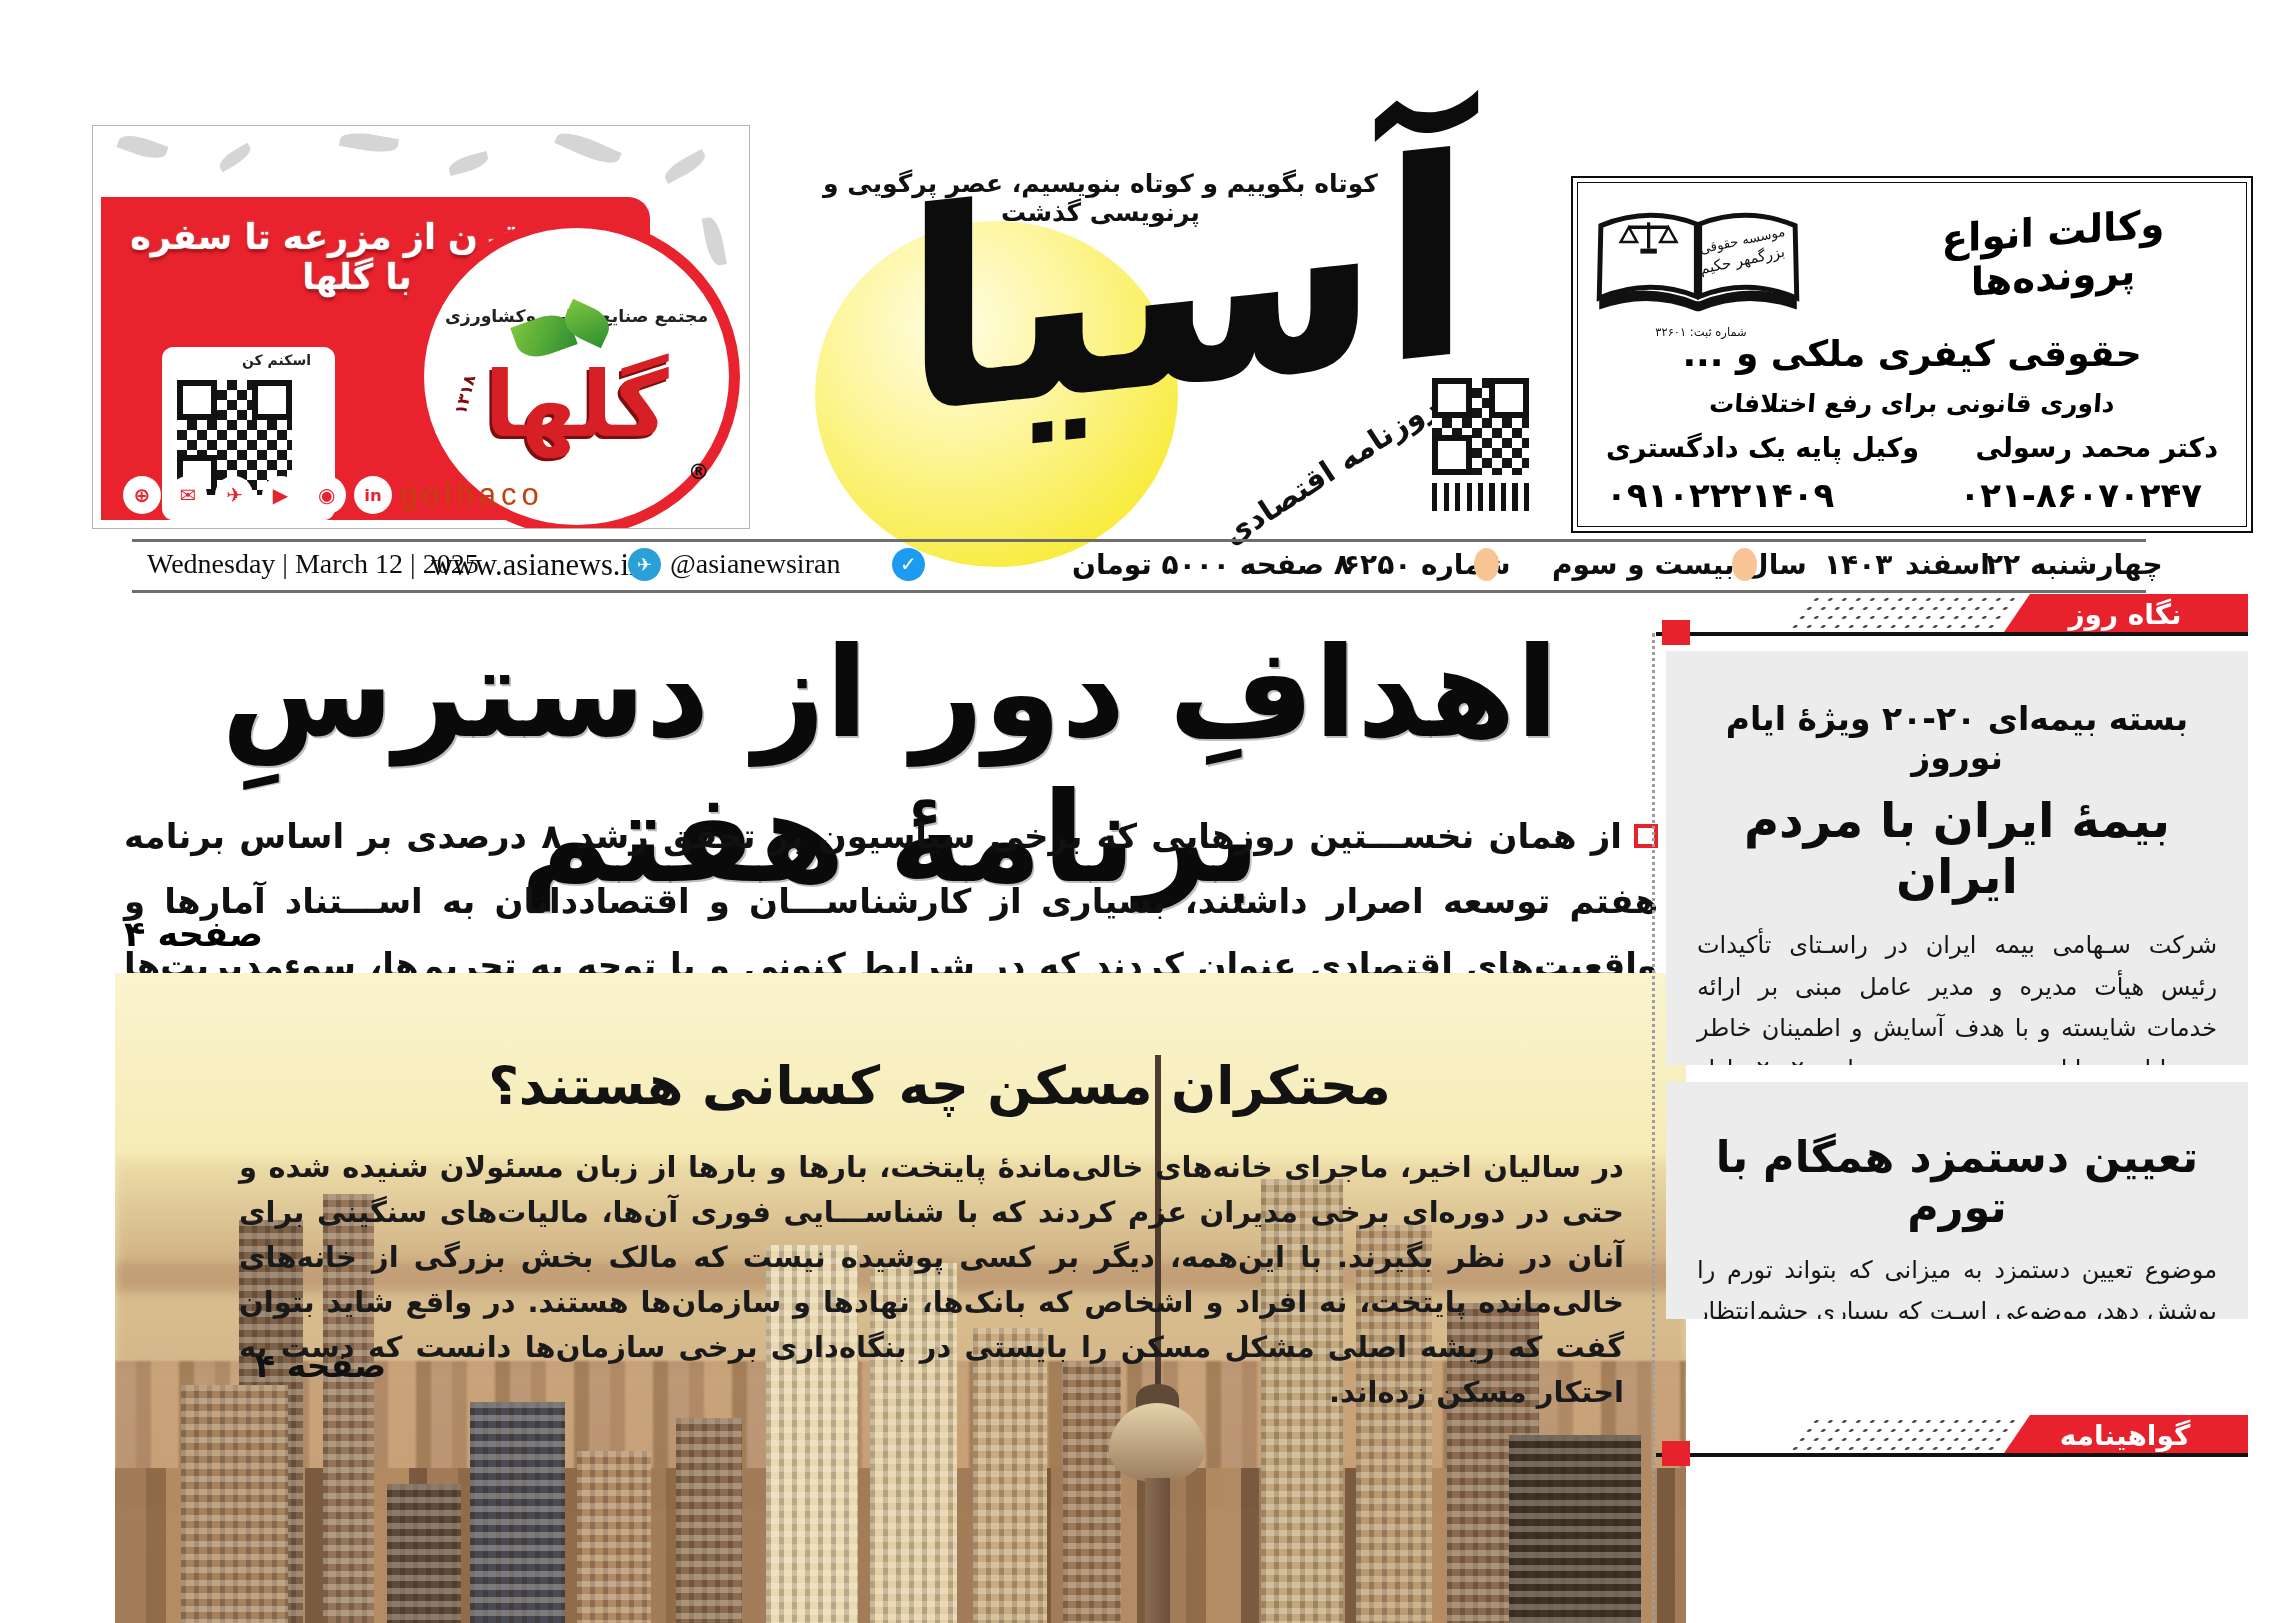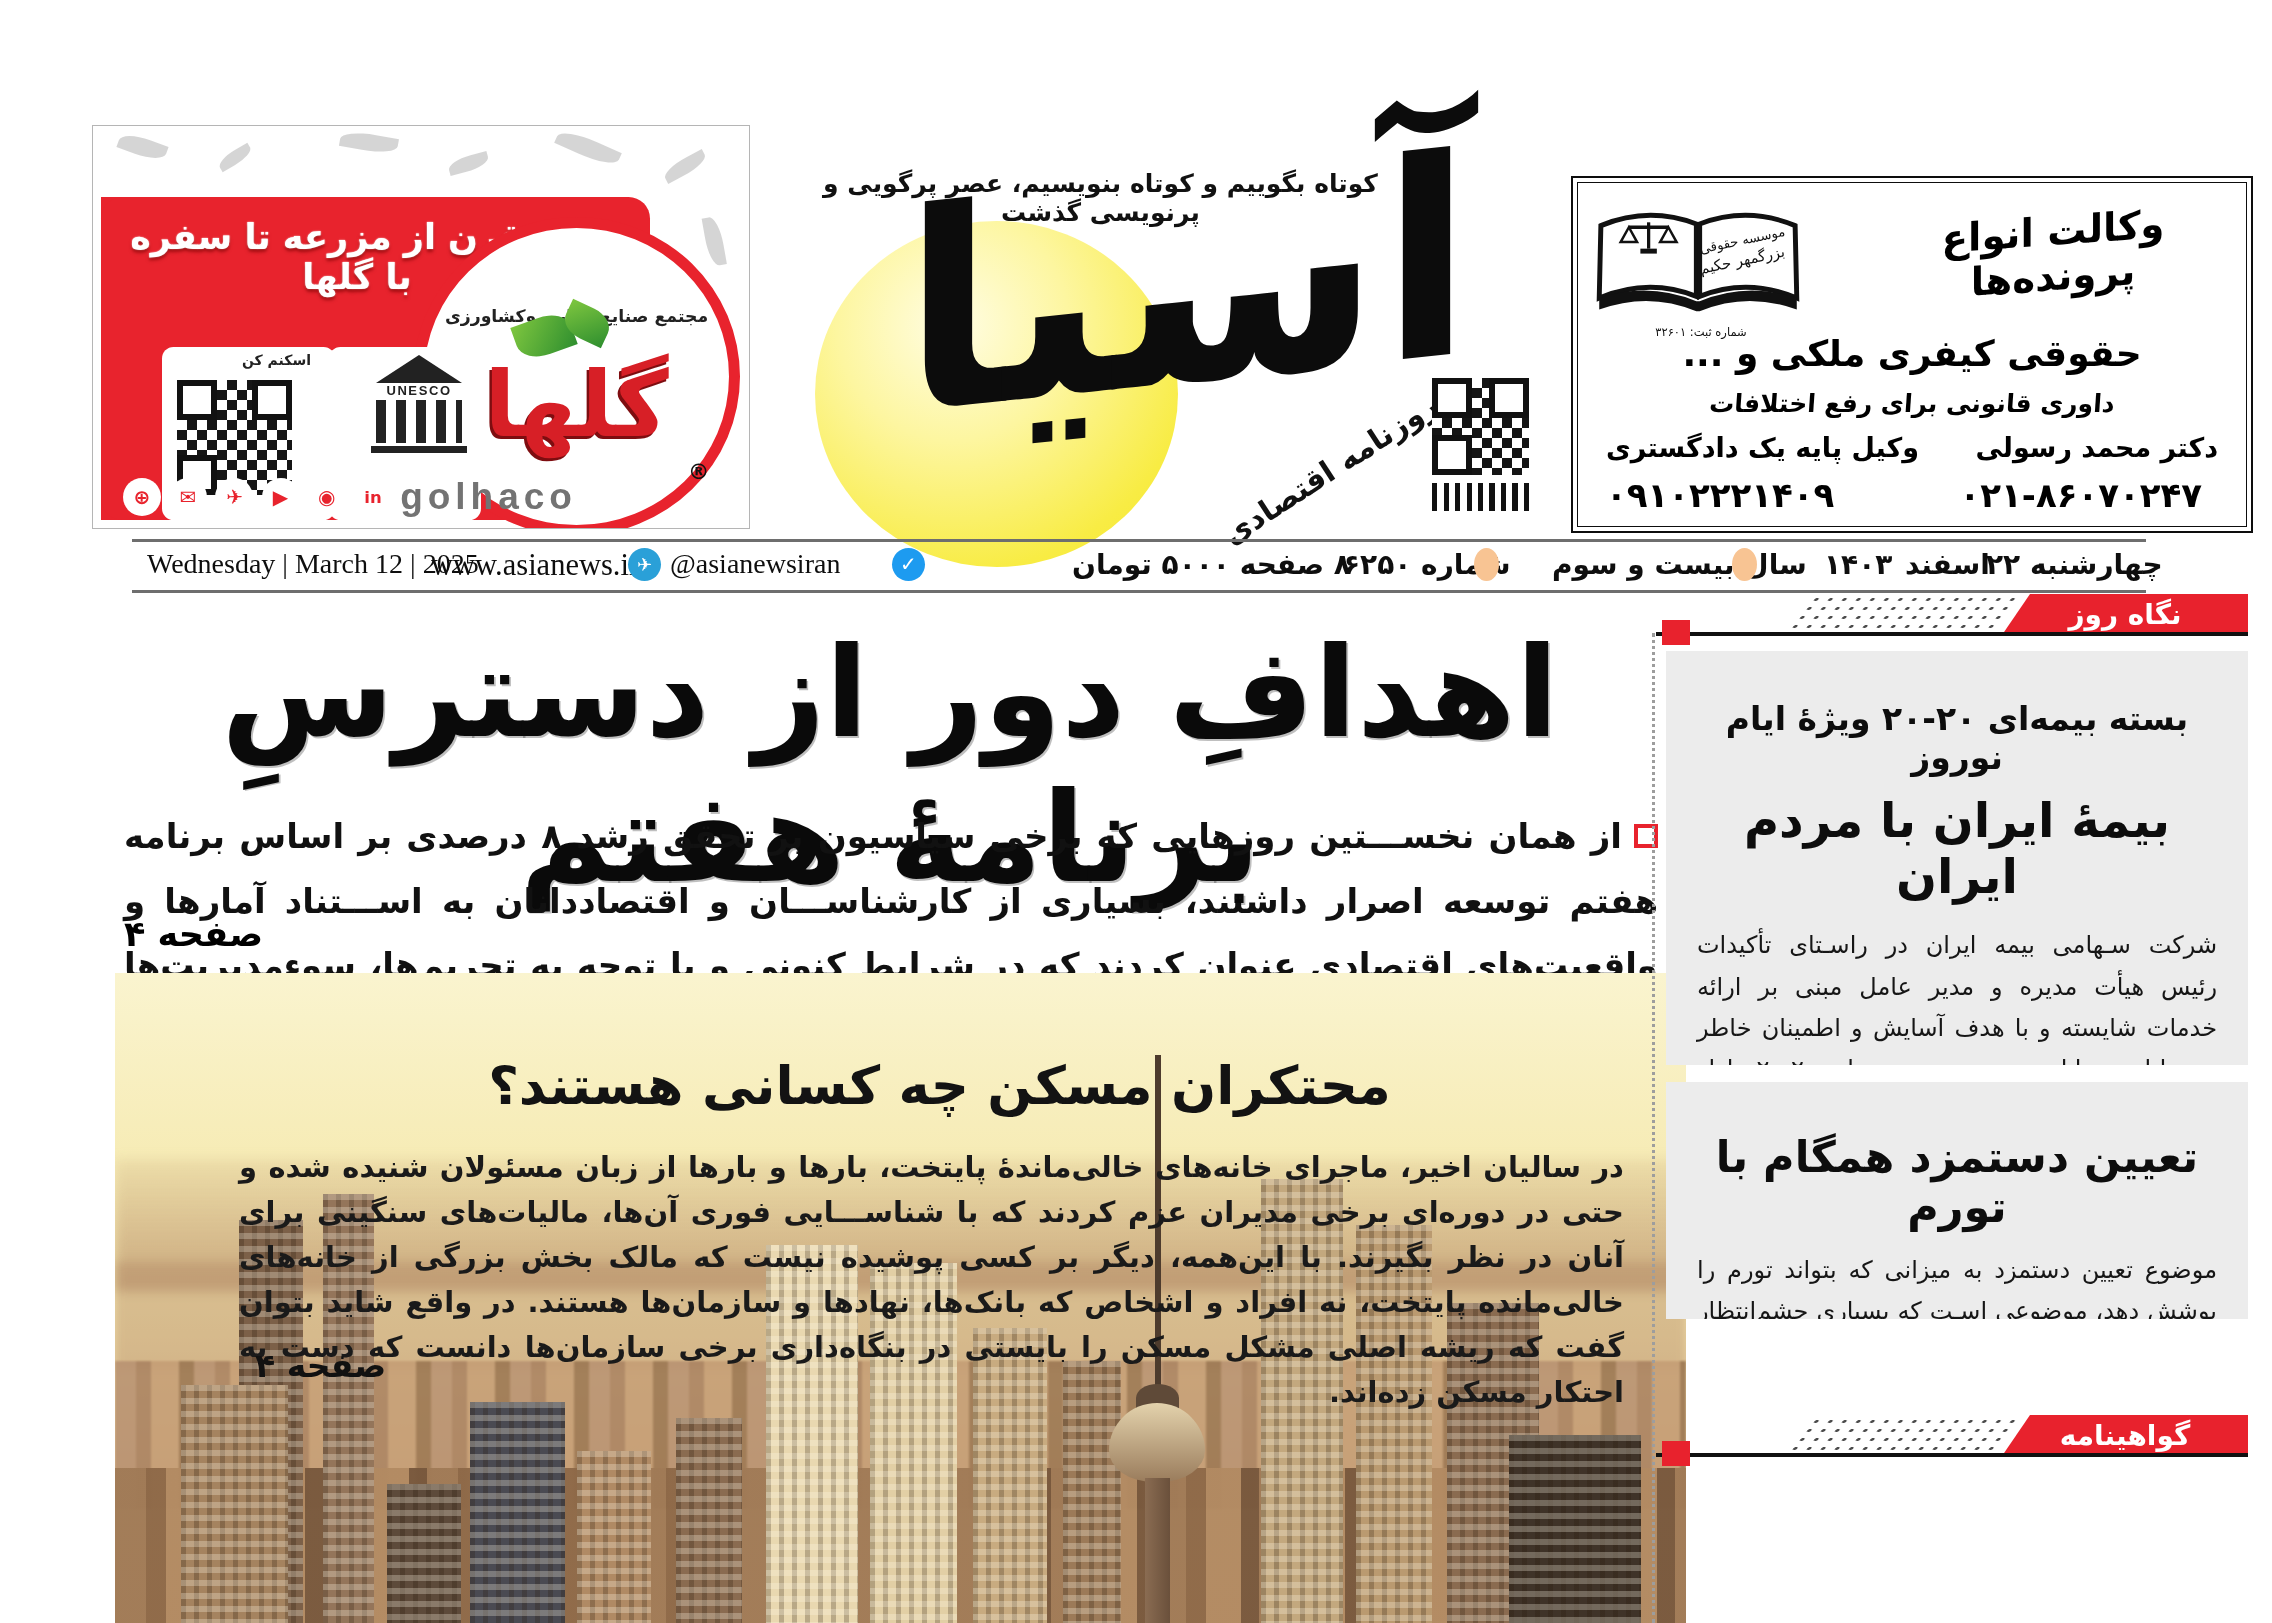--- a/index.html
+++ b/index.html
@@ -29,21 +29,21 @@
   .qr-eye{position:absolute;width:28px;height:28px;border:6.6px solid #111;background:#fff;}
   .qr-label{position:absolute;top:5px;width:100%;text-align:center;font-size:14px;font-weight:bold;color:#222;}
   .unesco-tri{width:0;height:0;border-left:43px solid transparent;border-right:43px solid transparent;border-bottom:28px solid #222;margin:8.2px auto 0;}
   .unesco-cols{width:86px;height:43px;margin:1.6px auto 0;background:repeating-linear-gradient(90deg,#222 0 10px,#fff 10px 20px);}
   .unesco-base{width:96px;height:6.6px;background:#222;margin:3.3px auto 0;}
   .unesco-word{text-align:center;font-size:13px;font-weight:bold;letter-spacing:1.6px;color:#222;font-family:"Liberation Sans",sans-serif;}
   .unesco-cap{position:absolute;left:145px;top:417px;width:198px;text-align:center;color:#fff;font-size:13px;line-height:1.35;}
   .soc-row{position:absolute;left:30px;top:350px;display:flex;align-items:center;gap:8.2px;direction:ltr;}
   .soc{width:38px;height:38px;border-radius:50%;background:#fff;color:#e8232d;display:flex;align-items:center;justify-content:center;
        font-size:20px;font-weight:bold;}
-  .soc-handle{color:#737373;font-size:37px;font-weight:bold;letter-spacing:5px;font-family:"Liberation Sans",sans-serif;}
+  .soc-handle{color:#c2410c;font-size:31px;font-weight:normal;letter-spacing:5px;font-family:"Liberation Sans",sans-serif;}
 
   
   #tagline{left:812px;top:169px;width:577px;text-align:center;font-size:25px;font-weight:bold;color:#111;}
   #sun{left:815px;top:221px;width:363px;height:346px;border-radius:50%;
        background:radial-gradient(circle at 38% 30%, #fffde4 0%, #fdf6a0 35%, #f8ec44 75%, #f5e72a 100%);}
   #asia-logo{left:833px;top:124px;width:709px;text-align:center;font-size:272px;font-weight:bold;color:#0c0c0c;
        transform:rotate(-6deg) skewX(-6deg);letter-spacing:-6.6px;line-height:1.2;}
   #asia-sub{left:1206px;top:452px;font-size:30px;font-weight:bold;color:#111;transform:rotate(-33deg);}
   #mast-qr{left:1432px;top:378px;width:97px;height:97px;}
   #mast-qr2{left:1432px;top:483px;width:97px;height:28px;background:repeating-linear-gradient(90deg,#111 0 5px,#fff 5px 11.5px);}
@@ -147,26 +147,20 @@
 
     <div class="wbox" style="left:69px;top:221px;width:145px;height:173px;">
       <div class="qr-label">اسکنم کن</div>
       <div class="qr" style="position:absolute;left:15px;top:33px;width:115px;height:115px;">
         <div class="qr-eye" style="left:0;top:0;"></div>
         <div class="qr-eye" style="right:0;top:0;"></div>
         <div class="qr-eye" style="left:0;bottom:0;"></div>
       </div>
     </div>
 
-    <div class="wbox" style="left:236px;top:221px;width:124px;height:173px;">
-      <div class="unesco-tri"></div>
-      <div class="unesco-word">UNESCO</div>
-      <div class="unesco-cols"></div>
-      <div class="unesco-base"></div>
-    </div>
     <div class="unesco-cap rtl" style="left:211px;top:397px;width:173px;">دارنده گواهینامه یکصد سال قدمت از یونسکو در ایران</div>
 
     <div class="soc-row">
       <div class="soc">⊕</div>
       <div class="soc">✉</div>
       <div class="soc">✈</div>
       <div class="soc">▶</div>
       <div class="soc">◉</div>
       <div class="soc" style="font-size:16.5px;">in</div>
       <div class="soc-handle">golhaco</div>

